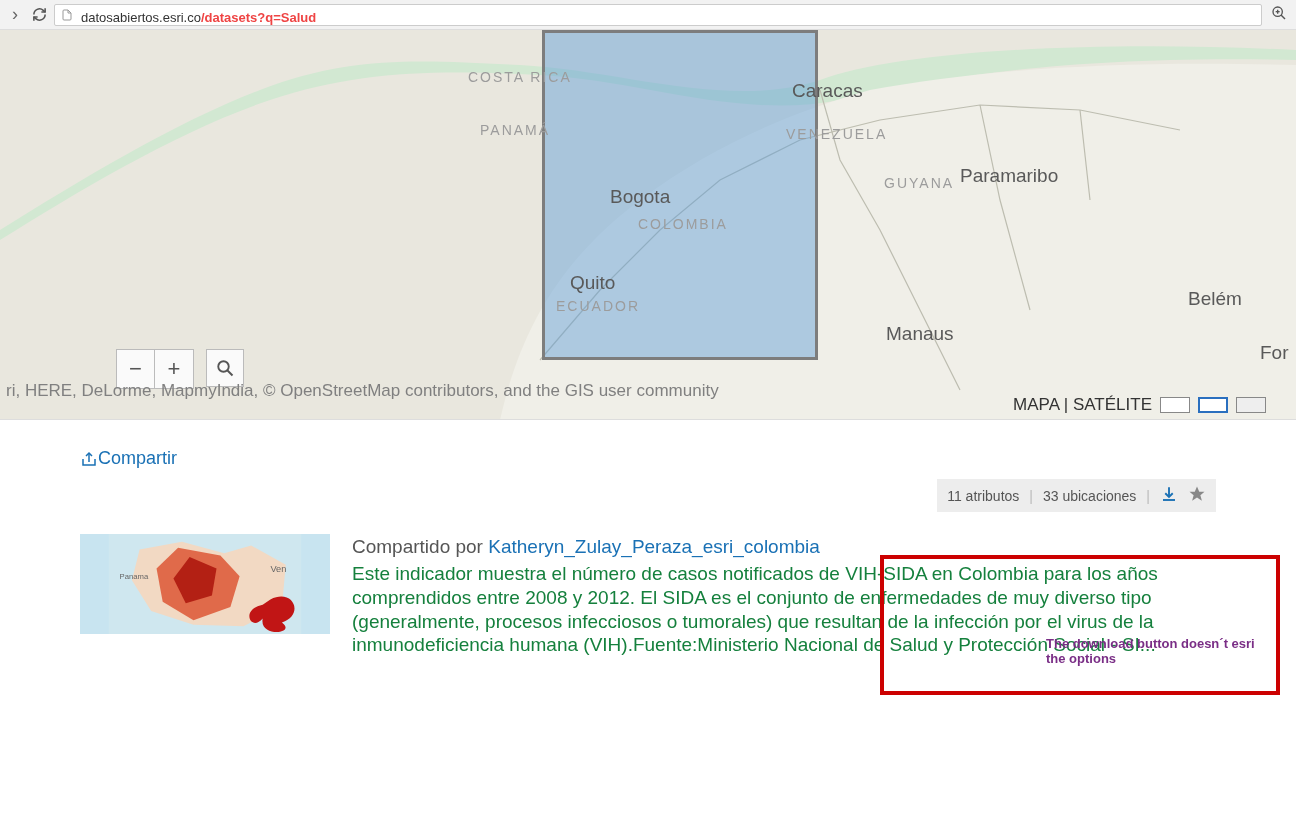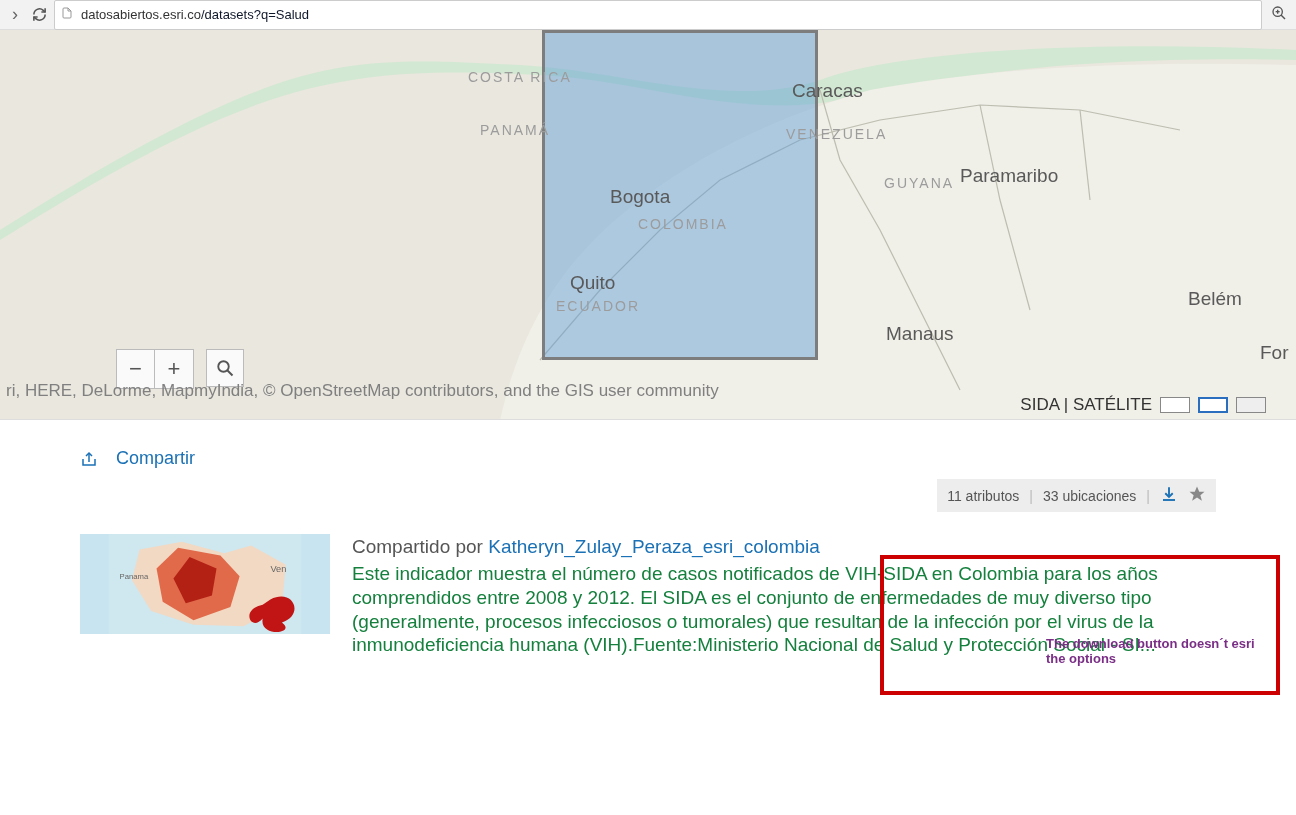--- a/index.html
+++ b/index.html
@@ -1,22 +1,22 @@
 <!DOCTYPE html>
 <html><head>
 <meta charset="utf-8">
 <style>
 * { margin:0; padding:0; box-sizing:border-box; }
 body { font-family:"Segoe UI","Helvetica Neue",Arial,sans-serif; width:1296px; height:815px; background:#fff; color:#3c3c3c; position:relative; overflow:hidden;}
 
 .chrome-bar { height:30px; display:flex; align-items:center; background:#f2f2f2; border-bottom:1px solid #ddd; padding:0 6px; gap:6px;}
 .chrome-icon { width:18px; height:18px; display:flex; align-items:center; justify-content:center; color:#666; font-size:18px;}
-.omnibox { flex:1; height:30px; background:#fff; border:1px solid #ccc; border-radius:2px; display:flex; align-items:center; padding:0 6px; font-size:13px; color:#777;}
+.omnibox { flex:1; height:22px; background:#fff; border:1px solid #ccc; border-radius:2px; display:flex; align-items:flex-end; padding:0 6px; font-size:13px; color:#777;}
 .omnibox .url-host { color:#333; }
-.omnibox .url-path { color:#0f172a; }
+.omnibox .url-path { color:#ef4444;font-weight:bold; }
 .omnibox .page-ic { width:14px; margin-right:6px; color:#999; }
 .zoom-ic { width:22px; color:#555; font-size:16px; text-align:center;}
 
 .map-area { height:390px; position:relative; background:#e9e7de; border-bottom:1px solid #ddd; overflow:hidden;}
 .land-svg { position:absolute; inset:0; }
 .selection-box { position:absolute; left:542px; top:0; width:276px; height:330px; background:rgba(90,155,215,0.45); border:3px solid #7d7d7d;}
 .map-label { position:absolute; font-family:"Segoe UI",Arial,sans-serif; color:#6b6b6b; white-space:nowrap;}
 .city { font-size:19px; color:#595959;}
 .country { font-size:14px; color:#9c9c9c; letter-spacing:2px;}
 .map-ctrl { position:absolute; left:116px; bottom:30px; display:flex; gap:12px;}
@@ -27,21 +27,21 @@
 .attribution { position:absolute; left:0; bottom:16px; font-size:17px; color:#808080; padding:2px 6px;}
 .layer-toggle { position:absolute; right:22px; bottom:0; display:flex; align-items:center; gap:8px; font-size:17px; color:#333; padding:4px 8px;}
 .swatch { width:30px; height:16px; border:1px solid #888; }
 .swatch.a { background:#fff;}
 .swatch.b { background:#fff; border:2px solid #2a6fbf;}
 .swatch.c { background:#eee;}
 
 .results-wrap { padding:28px 80px 0 80px; position:relative;}
 .results-header { display:flex; justify-content:space-between; align-items:flex-start;}
 .count-title { font-size:34px; font-weight:300; color:#333;}
-.share-link { color:#1a71b5; font-size:18px; display:flex; align-items:center; gap:18px; cursor:pointer;}
+.share-link { color:#1a71b5; font-size:18px; display:flex; align-items:center; gap:0; cursor:pointer;}
 .sort-row { text-align:right; margin-top:50px;}
 .sort-pill { display:inline-block; border:1px solid #ccc; padding:6px 14px; font-size:16px; color:#888; border-radius:3px; cursor:pointer;}
 .meta-row { text-align:right; margin-top:10px;}
 .meta-pill { display:inline-flex; align-items:center; gap:10px; background:#ededed; padding:6px 10px; font-size:14px; color:#555;}
 .meta-pill .sep { color:#bbb;}
 .dl-icon, .star-icon { color:#1a71b5; cursor:pointer;}
 .star-icon { color:#888;}
 .result-item { display:flex; gap:22px; margin-top:22px;}
 .thumb { width:250px; height:100px; background:#c8e4f0; position:relative; flex-shrink:0;}
 .thumb svg{width:100%;height:100%;}
@@ -127,21 +127,21 @@
     <div class="search-box">
       <svg width="18" height="18" viewBox="0 0 24 24" fill="none" stroke="#555" stroke-width="2.5">
           <circle cx="10" cy="10" r="7"></circle>
           <line x1="15" y1="15" x2="22" y2="22"></line>
         </svg>
     </div>
   </div>
 
   <div class="attribution">ri, HERE, DeLorme, MapmyIndia, © OpenStreetMap contributors, and the GIS user community</div>
   <div class="layer-toggle">
-    <span>SIDA | SATÉLITE</span>
+    <span>MAPA | SATÉLITE</span>
     <span class="swatch a"></span>
     <span class="swatch b"></span>
     <span class="swatch c"></span>
   </div>
 </div>
 
 <div class="results-wrap">
   <div class="results-header">
     <div class="share-link">
       <svg width="18" height="18" viewBox="0 0 24 24" fill="none" stroke="#1a71b5" stroke-width="2">

